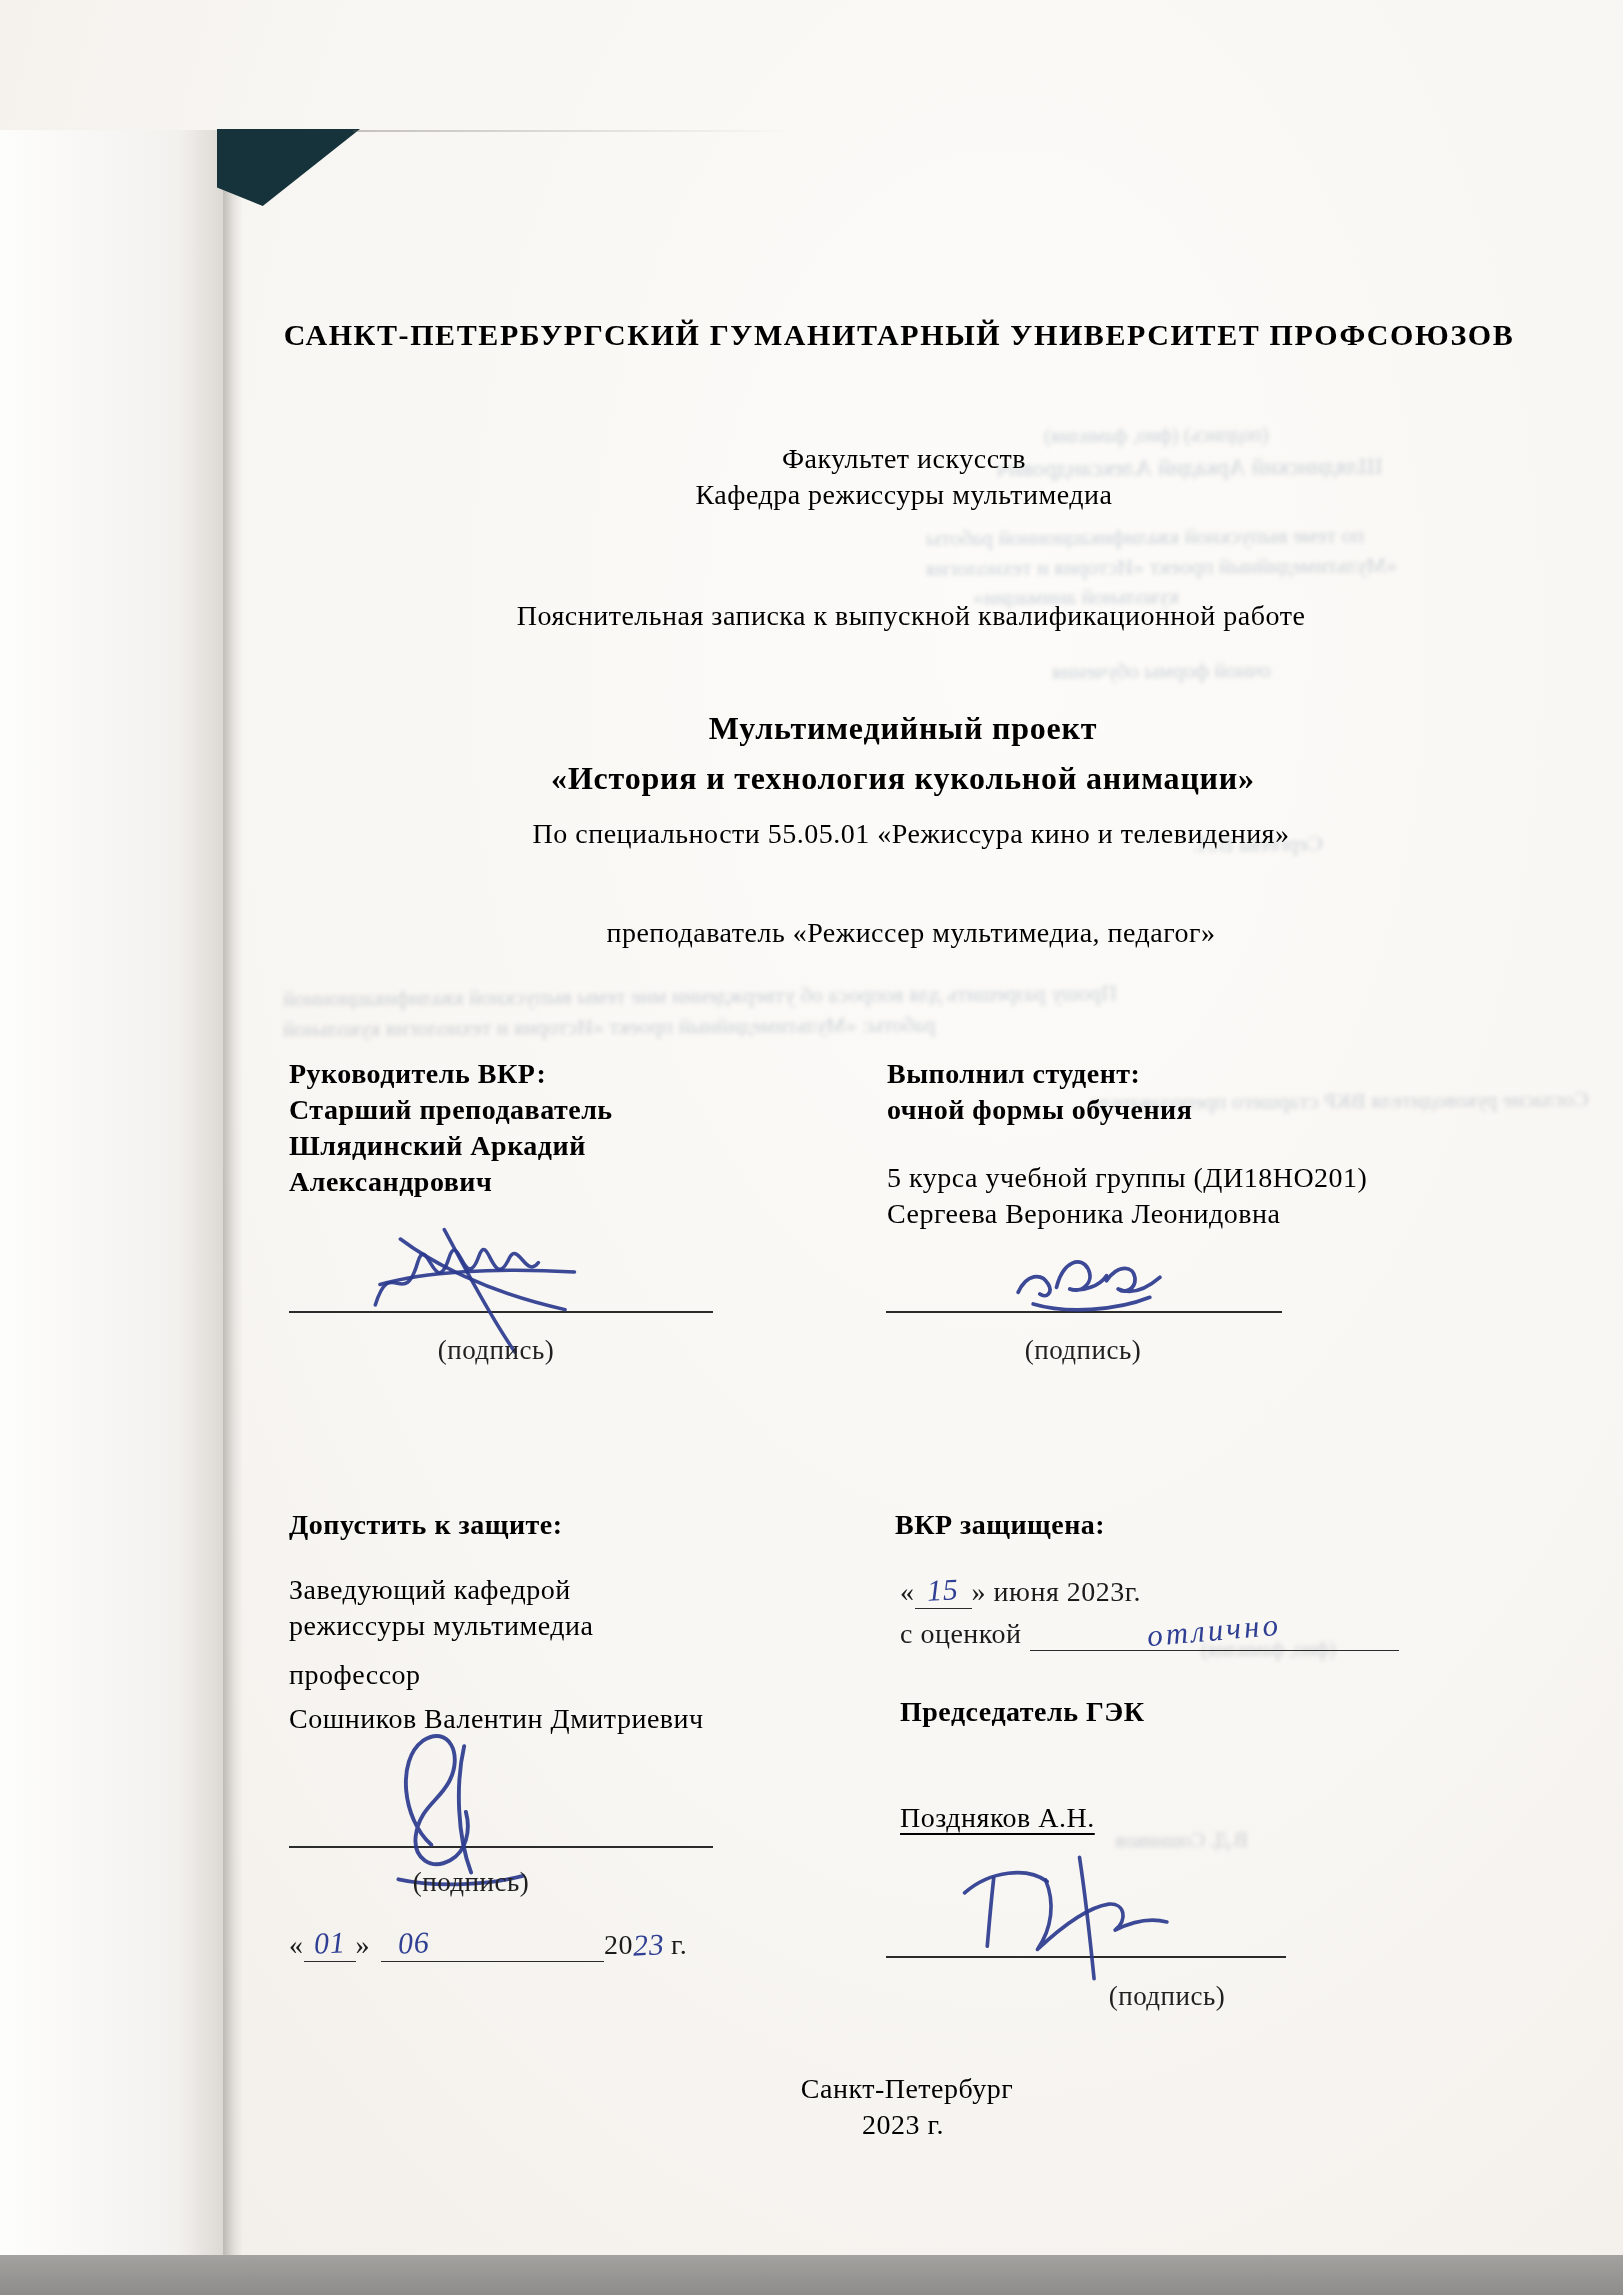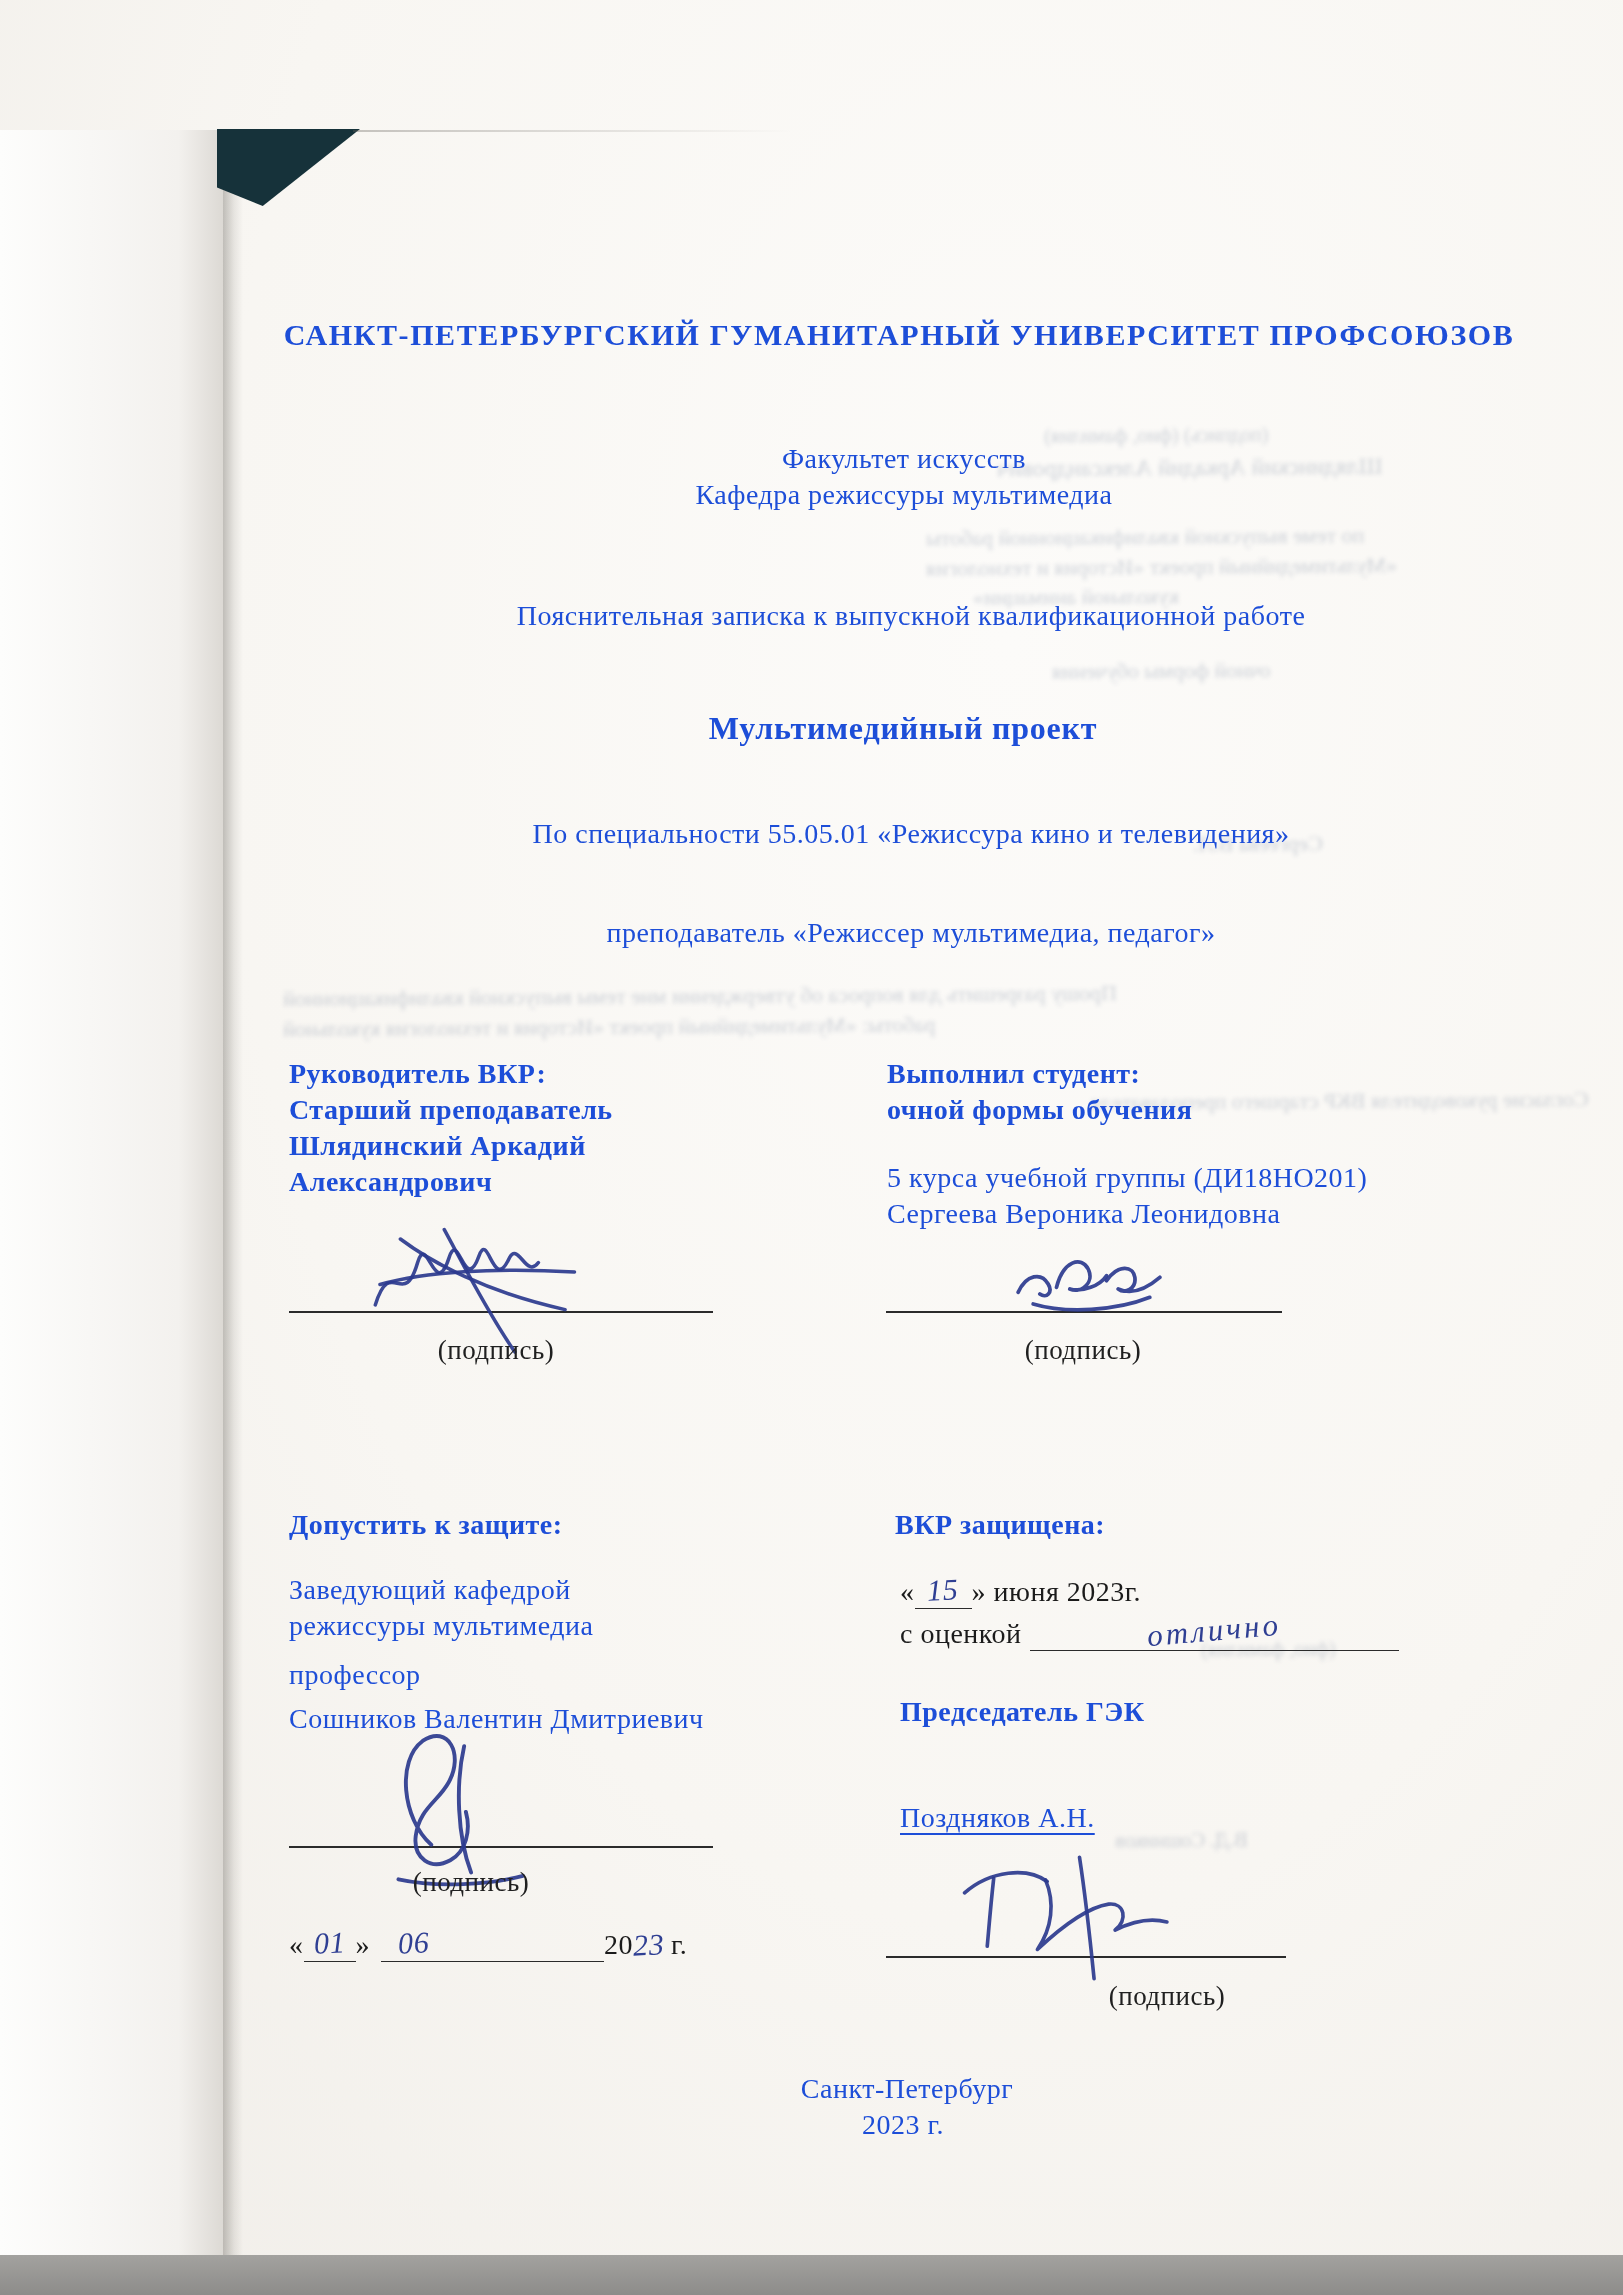--- a/index.html
+++ b/index.html
@@ -27,21 +27,21 @@
   }
   .top-edge{
     position:absolute;left:353px;top:130px;width:440px;height:2.4px;
     background:linear-gradient(90deg, rgba(100,96,90,.35), rgba(100,96,90,0));
   }
   .floor{
     position:absolute;left:0;top:2255px;width:1623px;height:41px;
     background:linear-gradient(180deg,#a3a29f,#8c8b89);
   }
   .t{
-    position:absolute;color:#1d4ed8;font-size:28px;line-height:36px;
+    position:absolute;color:#000000;font-size:28px;line-height:36px;
     white-space:nowrap;letter-spacing:0.5px;
   }
   .b{font-weight:bold;}
   .cx{transform:translateX(-50%);}
   .cap{font-size:27px;color:#202020;}
   .uni{font-size:30px;font-weight:bold;letter-spacing:1.6px;}
   .main-title{
     font-size:32px;font-weight:bold;line-height:50px;letter-spacing:0.8px;text-align:center;
   }
   .underlined{text-decoration:underline;text-underline-offset:5.5px;text-decoration-thickness:1.6px;}
@@ -84,20 +84,21 @@
 <div class="ghost" style="top:1638px;left:1201px;font-size:20.4px;">(фио, фамилия)</div>
 <div class="ghost" style="top:1829px;left:1115px;font-size:20.4px;">В.Д. Сошников</div>
 
 <div class="t uni cx" style="left:899px;top:317px;">САНКТ-ПЕТЕРБУРГСКИЙ ГУМАНИТАРНЫЙ УНИВЕРСИТЕТ ПРОФСОЮЗОВ</div>
 <div class="t cx" style="left:904px;top:441px;">Факультет искусств</div>
 <div class="t cx" style="left:904px;top:477px;">Кафедра режиссуры мультимедиа</div>
 <div class="t cx" style="left:911px;top:598px;">Пояснительная записка к выпускной квалификационной работе</div>
 
 <div class="t main-title cx" style="left:903px;top:703px;">
   <div>Мультимедийный проект</div>
+  <div>«История и технология кукольной анимации»</div>
 </div>
 
 <div class="t cx" style="left:911px;top:816px;">По специальности 55.05.01 «Режиссура кино и телевидения»</div>
 <div class="t cx" style="left:911px;top:915px;">преподаватель «Режиссер мультимедиа, педагог»</div>
 
 <div class="t b" style="left:289px;top:1056px;">Руководитель ВКР:</div>
 <div class="t b" style="left:289px;top:1092px;">Старший преподаватель</div>
 <div class="t b" style="left:289px;top:1128px;">Шлядинский Аркадий</div>
 <div class="t b" style="left:289px;top:1164px;">Александрович</div>
 

